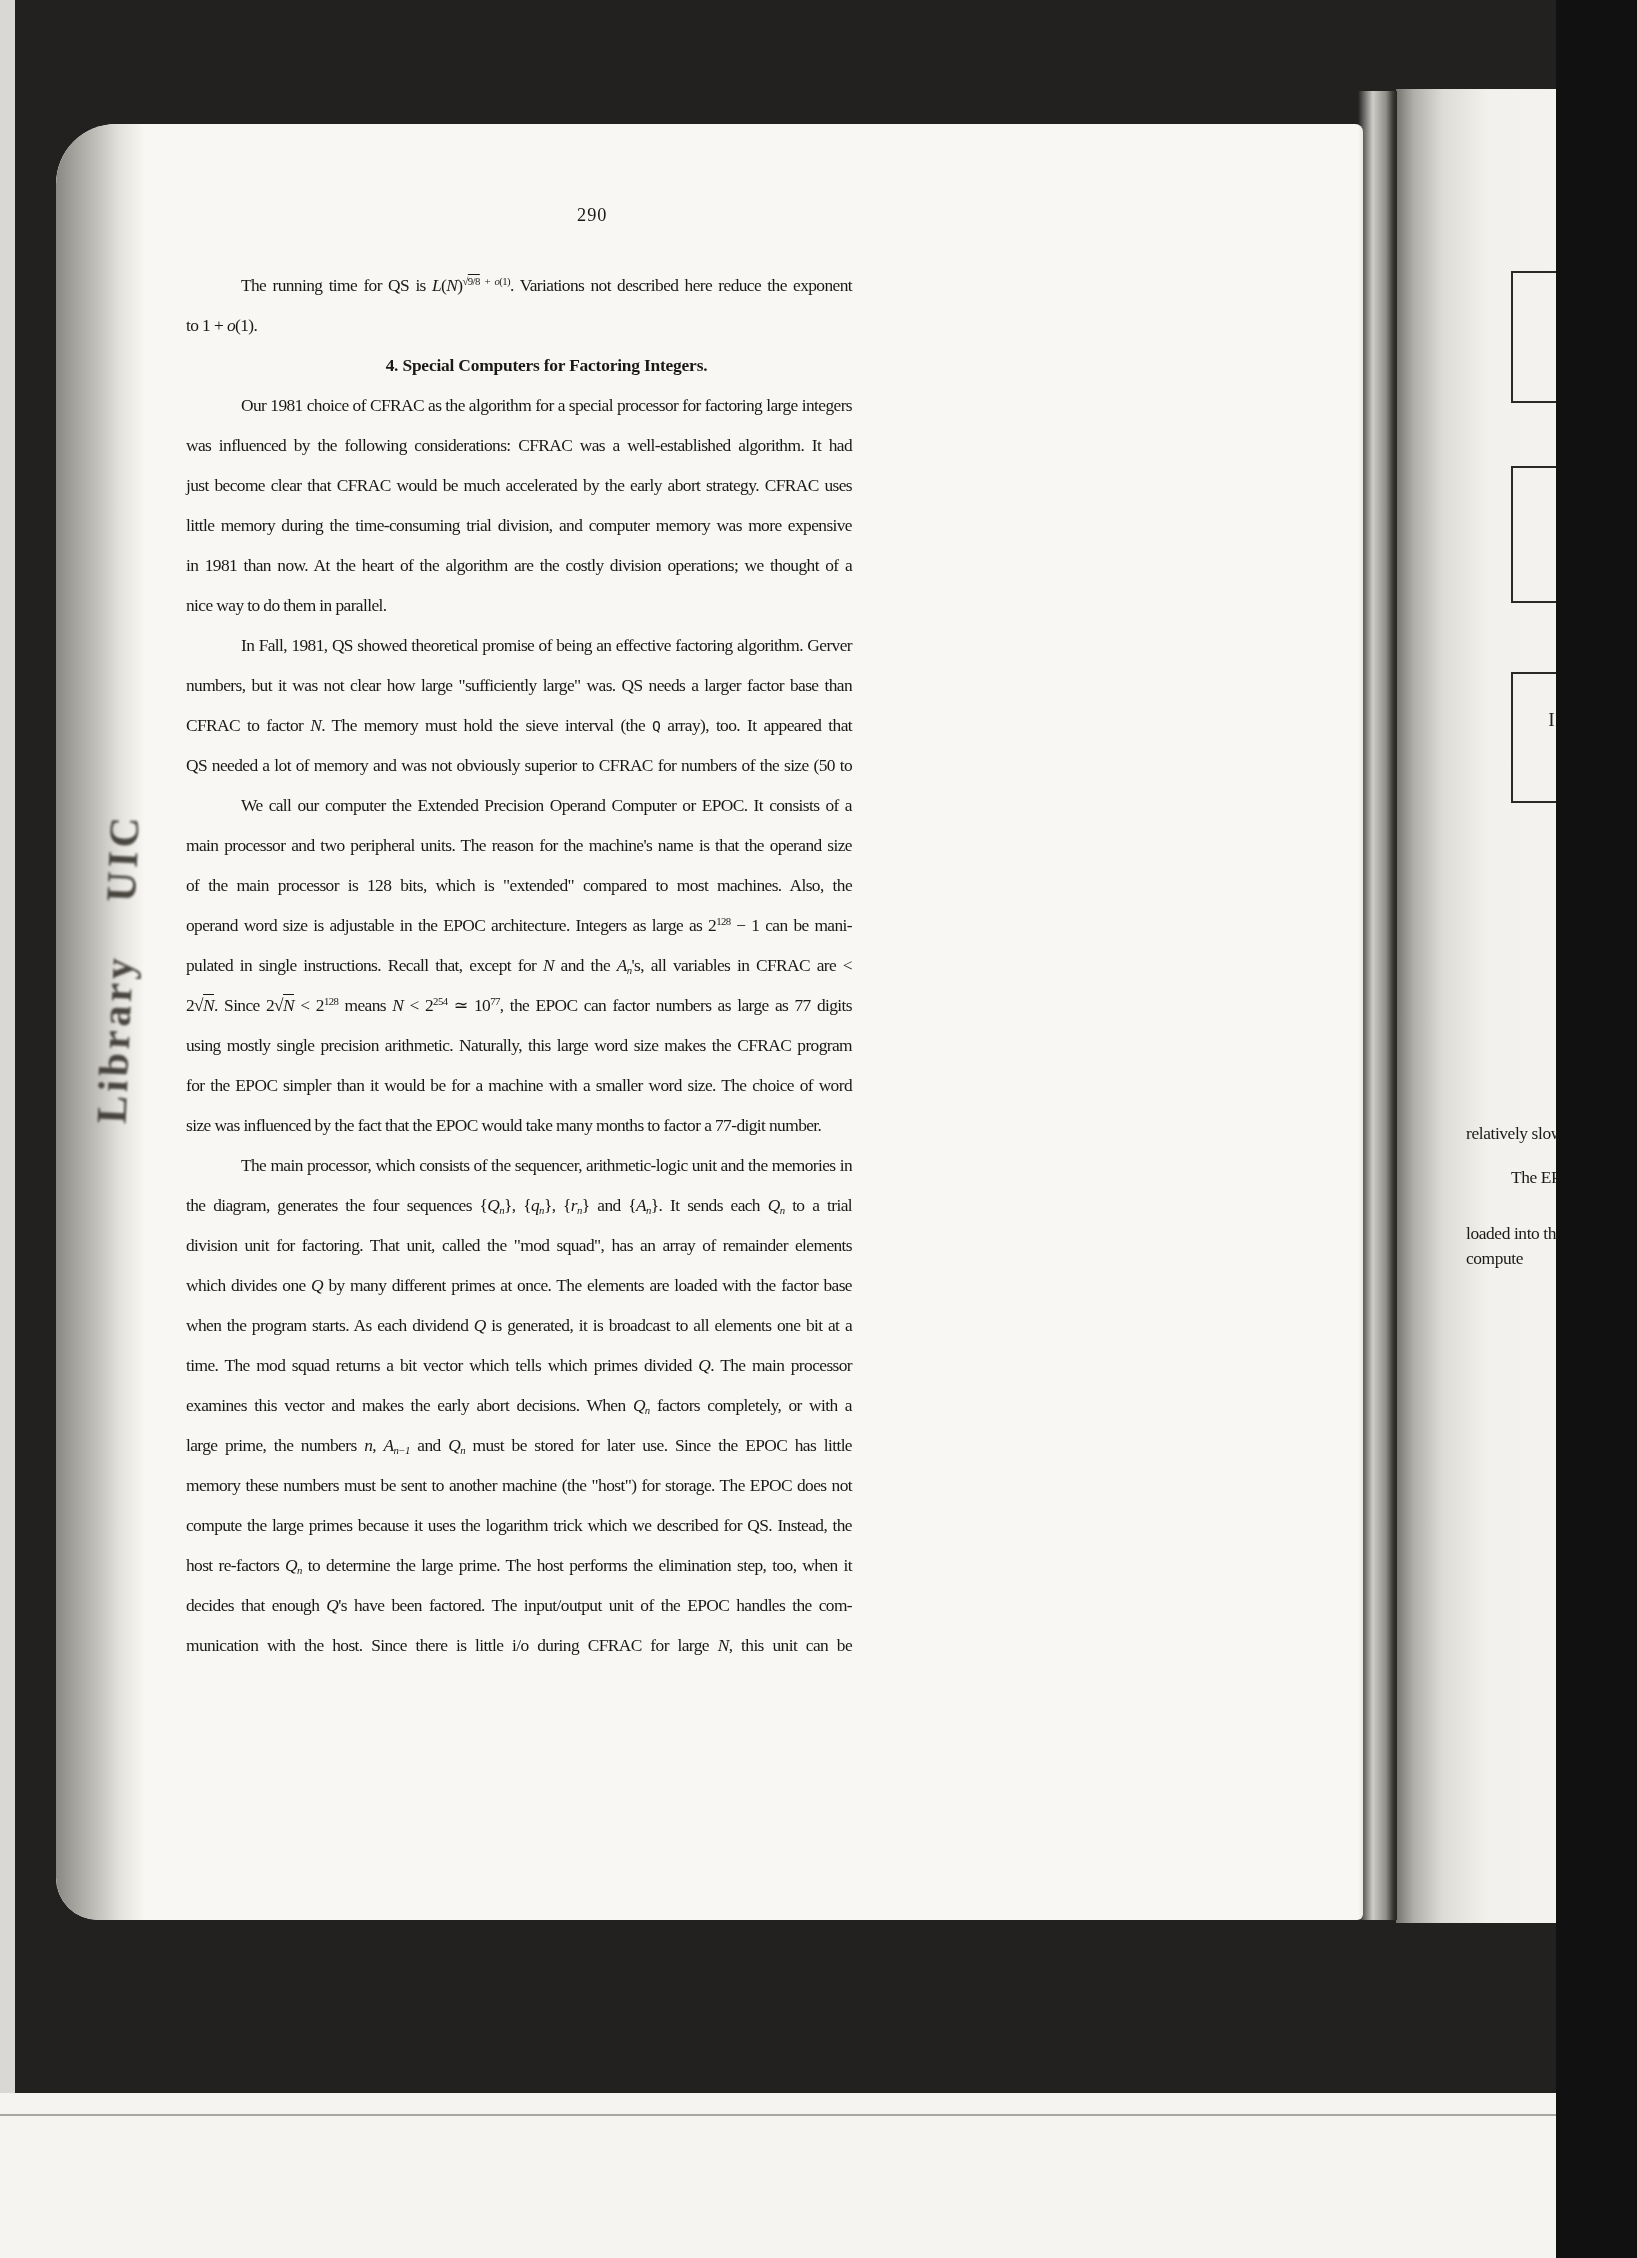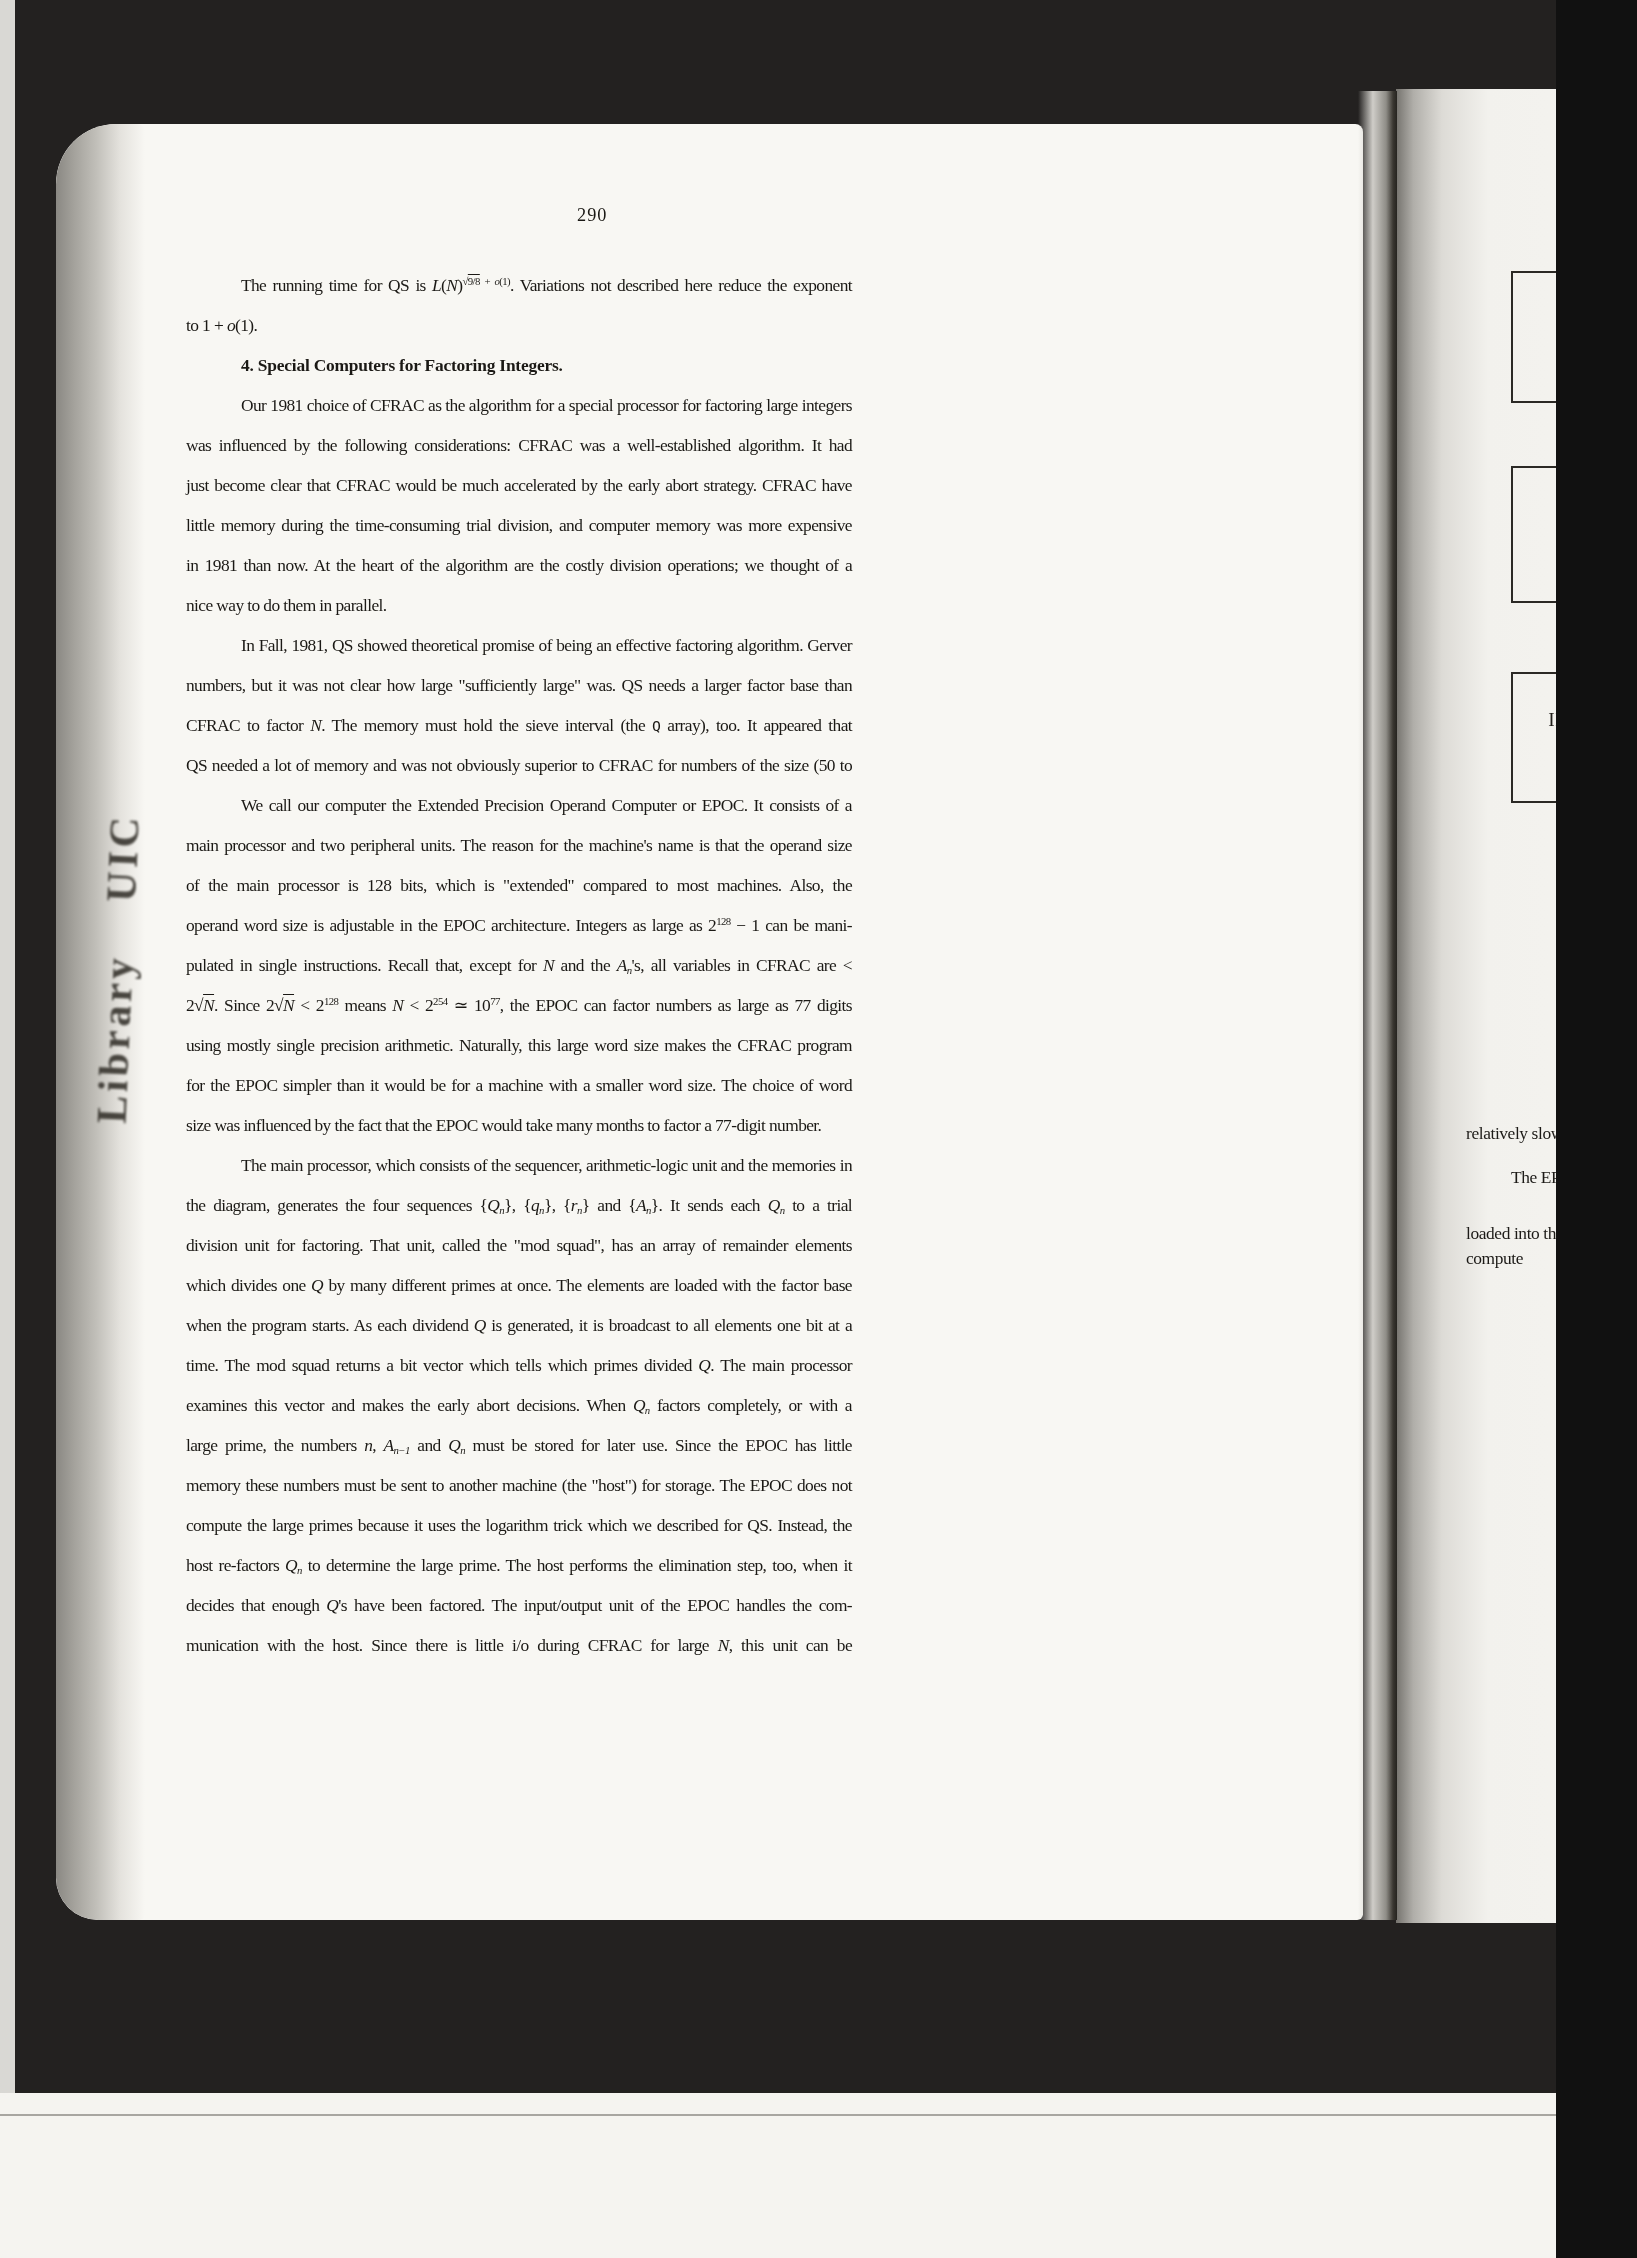--- a/index.html
+++ b/index.html
@@ -25,21 +25,21 @@
     border-radius:60px 7.7px 5.8px 42px;z-index:1;overflow:hidden;
   }
   .page-edge-band{
     left:0;top:0;width:89px;height:100%;border-radius:inherit;
     background:linear-gradient(to right,#8a8883 0px,#a3a19b 17.4px,#c2c0ba 41px,#e4e2dd 64px,rgba(248,247,243,0) 89px);
   }
   .page-num{left:521px;top:81px;width:87px;font-size:18.3px;letter-spacing:1px;}
   .text-col{left:130px;top:141px;width:666px;}
   .line{height:40px;line-height:40px;font-size:17.4px;letter-spacing:-0.6px;white-space:nowrap;text-align:left;}
   .line.jl{white-space:normal;text-align:justify;text-align-last:justify;-moz-text-align-last:justify;}
-  .line.heading{font-weight:bold;letter-spacing:-0.2px;}
+  .line.heading{font-weight:bold;letter-spacing:-0.2px;text-align:center;}
   sup{font-size:0.62em;vertical-align:baseline;position:relative;top:-0.55em;line-height:0;}
   sub{font-size:0.62em;vertical-align:baseline;position:relative;top:0.28em;line-height:0;}
   .ovl{text-decoration:overline;}
   .tt{font-family:"DejaVu Sans Mono", monospace;font-size:0.85em;}
   
   .gutter{
     left:1358px;top:91px;width:39px;height:1829px;z-index:3;
     background:linear-gradient(to right,rgba(241,240,236,0) 0%,#cfcdc8 38%,#8f8d87 72%,#3a3731 90%,#262420 100%);
   }
   
@@ -83,21 +83,21 @@
 
   <div class="abs left-page">
     <div class="abs page-edge-band"></div>
     <div class="abs page-num">290</div>
     <div class="abs text-col">
         <div class="line jl" style="text-indent: 55px;">The running time for QS is <i>L</i>(<i>N</i>)<sup>√<span class="ovl">9/8</span> + <i>o</i>(1)</sup>.  Variations not described here reduce the exponent</div>
         <div class="line">to 1 + <i>o</i>(1).</div>
         <div class="line heading" style="text-indent: 55px;">4. Special Computers for Factoring Integers.</div>
         <div class="line jl" style="text-indent: 55px;">Our 1981 choice of CFRAC as the algorithm for a special processor for factoring large integers</div>
         <div class="line jl">was influenced by the following considerations:  CFRAC was a well-established algorithm.  It had</div>
-        <div class="line jl">just become clear that CFRAC would be much accelerated by the early abort strategy.  CFRAC have</div>
+        <div class="line jl">just become clear that CFRAC would be much accelerated by the early abort strategy.  CFRAC uses</div>
         <div class="line jl">little memory during the time-consuming trial division, and computer memory was more expensive</div>
         <div class="line jl">in 1981 than now.  At the heart of the algorithm are the costly division operations; we thought of a</div>
         <div class="line">nice way to do them in parallel.</div>
         <div class="line jl" style="text-indent: 55px;">In Fall, 1981, QS showed theoretical promise of being an effective factoring algorithm.  Gerver</div>
         <div class="line jl">numbers, but it was not clear how large "sufficiently large" was.  QS needs a larger factor base than</div>
         <div class="line jl">CFRAC to factor <i>N</i>.  The memory must hold the sieve interval (the  <span class="tt">Q</span> array), too.  It appeared that</div>
         <div class="line jl">QS needed a lot of memory and was not obviously superior to CFRAC for numbers of the size (50 to</div>
         <div class="line jl" style="text-indent: 55px;">We call our computer the Extended Precision Operand Computer or EPOC.  It consists of a</div>
         <div class="line jl">main processor and two peripheral units.  The reason for the machine's name is that the operand size</div>
         <div class="line jl">of the main processor is 128 bits, which is "extended" compared to most machines.  Also, the</div>

